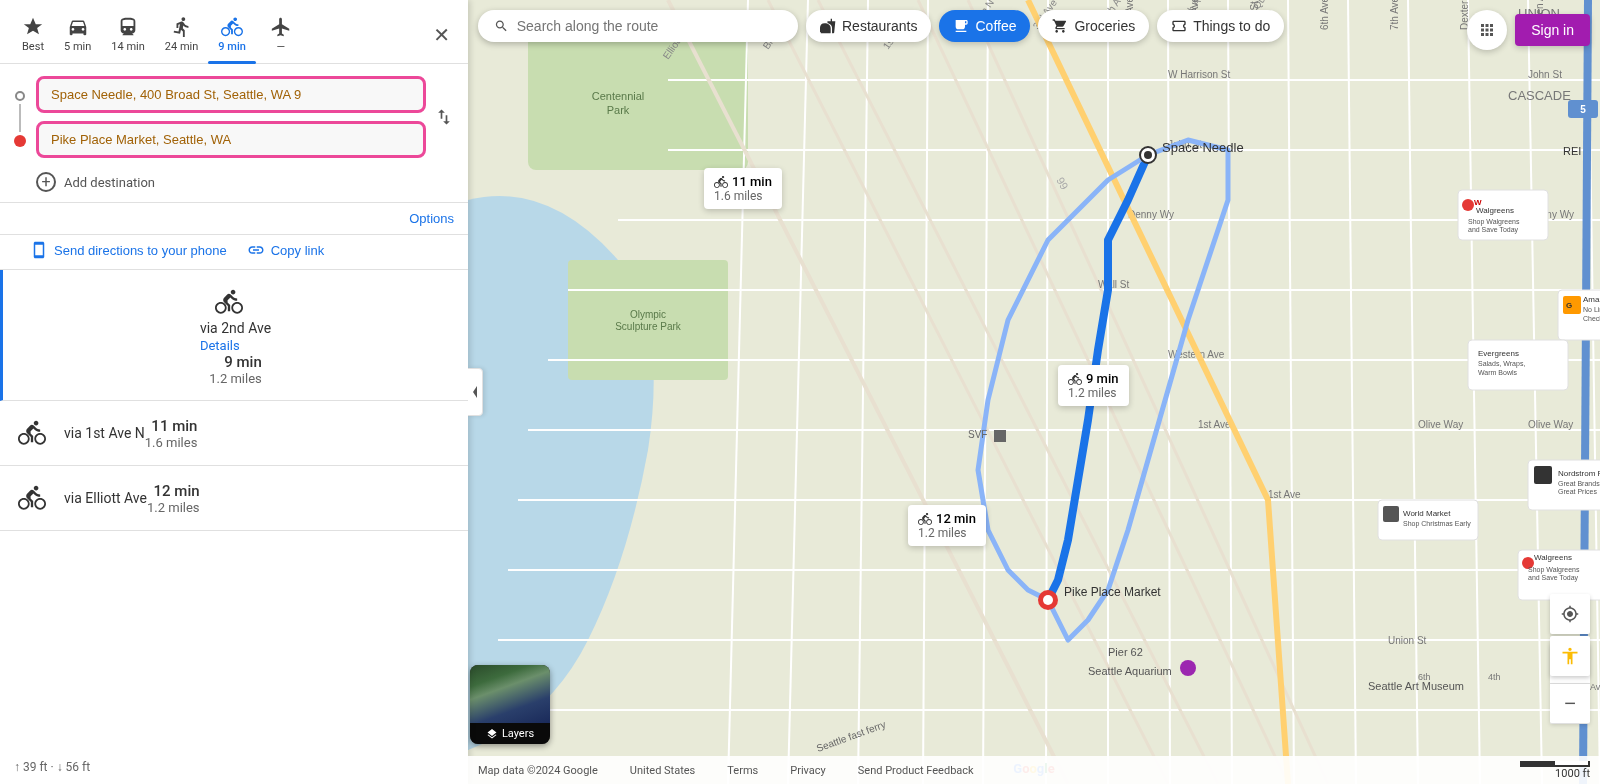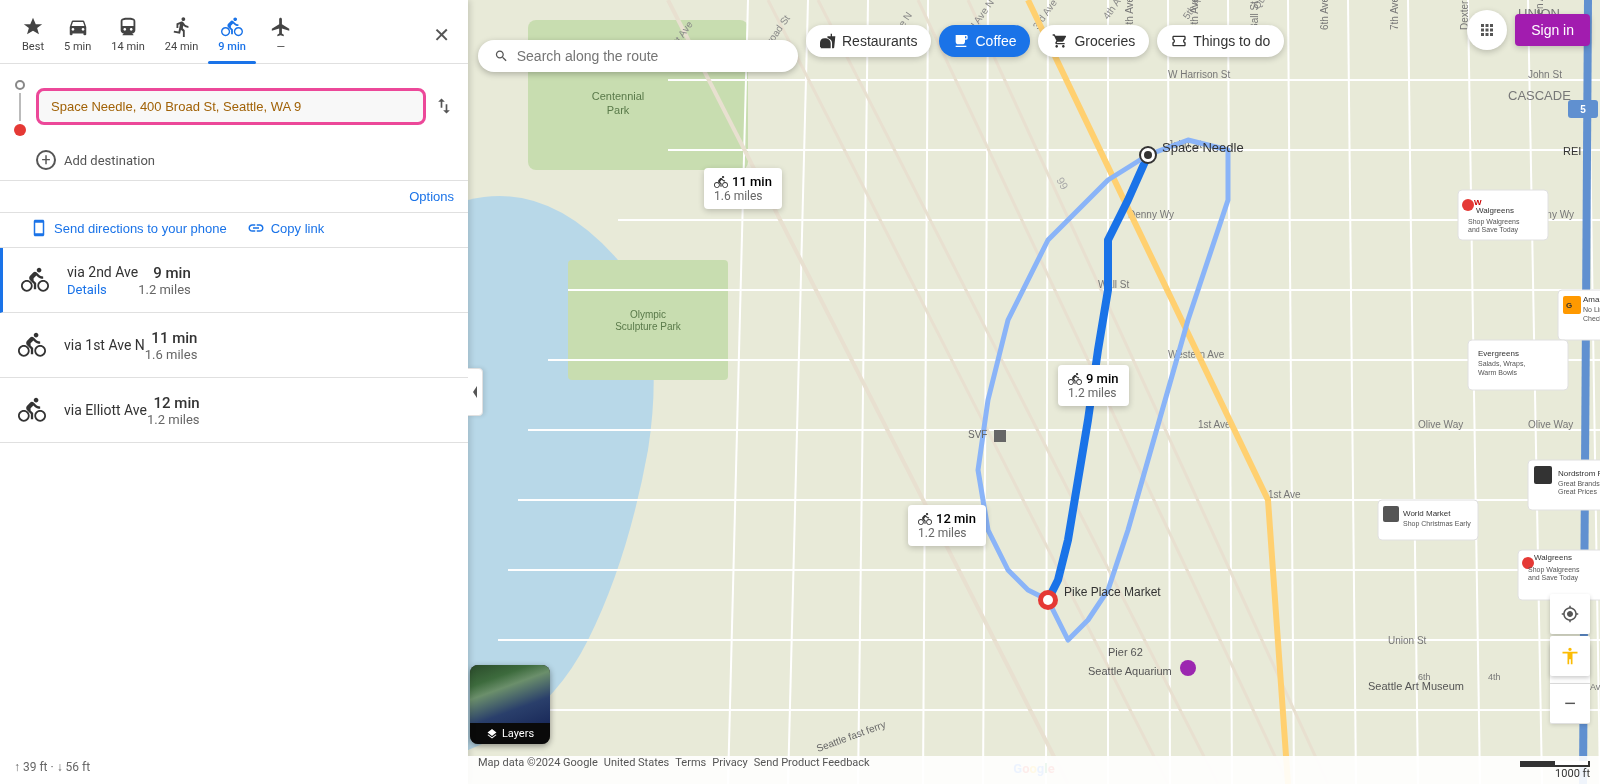--- a/index.html
+++ b/index.html
@@ -180,20 +180,21 @@
     .route-option {
       display: flex;
       align-items: center;
       padding: 14px 14px;
       border-bottom: 1px solid #e0e0e0;
       cursor: pointer;
       position: relative;
     }
     .route-option.selected {
       border-left: 3px solid #1a73e8;
+      flex-direction: column;
     }
     .route-option .bike-icon {
       width: 36px; height: 36px;
       display: flex; align-items: center; justify-content: center;
       margin-right: 14px;
       flex-shrink: 0;
     }
     .route-option .bike-icon svg { width: 28px; height: 28px; }
     .route-option .route-name {
       flex: 1;
@@ -258,21 +259,20 @@
     .map-search-box {
       display: flex;
       align-items: center;
       background: #fff;
       border-radius: 24px;
       padding: 8px 16px;
       box-shadow: 0 2px 6px rgba(0,0,0,0.25);
       width: 320px;
       gap: 8px;
       cursor: text;
-      margin-top: 30px;
     }
     .map-search-box input {
       border: none; outline: none;
       font-size: 14px; color: #333;
       width: 100%;
       background: transparent;
     }
     .map-pill-btn {
       display: flex;
       gap: 6px;
@@ -412,24 +412,25 @@
     .google-logo span:nth-child(6) { color: #ea4335; }
 
     
     .map-footer {
       position: absolute;
       bottom: 0;
       left: 0; right: 0;
       height: 28px;
       background: rgba(255,255,255,0.9);
       display: flex;
+      align-items: center;
       padding: 0 10px;
       font-size: 11px;
       color: #555;
-      gap: 6px;
+      gap: 32px;
       z-index: 20;
     }
     .map-footer a { color: #555; text-decoration: none; }
 
     .map-bottom-right2 {
       position: absolute;
       bottom: 60px;
       right: 10px;
       display: flex;
       flex-direction: column;
@@ -533,20 +534,21 @@
   </div>
 
   <div class="route-inputs">
     <div class="route-dots">
       <div class="dot-circle"></div>
       <div class="dot-line"></div>
       <div class="dot-red"></div>
     </div>
     <div class="route-fields">
       <input class="route-input" type="text" value="Space Needle, 400 Broad St, Seattle, WA 9" style="">
+      <input class="route-input" type="text" value="Pike Place Market, Seattle, WA" style="">
     </div>
     <div class="swap-btn">
       <svg width="20" height="20" viewBox="0 0 24 24" fill="#555">
           <path d="M16 17.01V10h-2v7.01h-3L15 21l4-3.99h-3zM9 3L5 6.99h3V14h2V6.99h3L9 3z"></path>
         </svg>
     </div>
   </div>
 
   <div class="add-destination">
     <div class="add-dest-icon">+</div>

